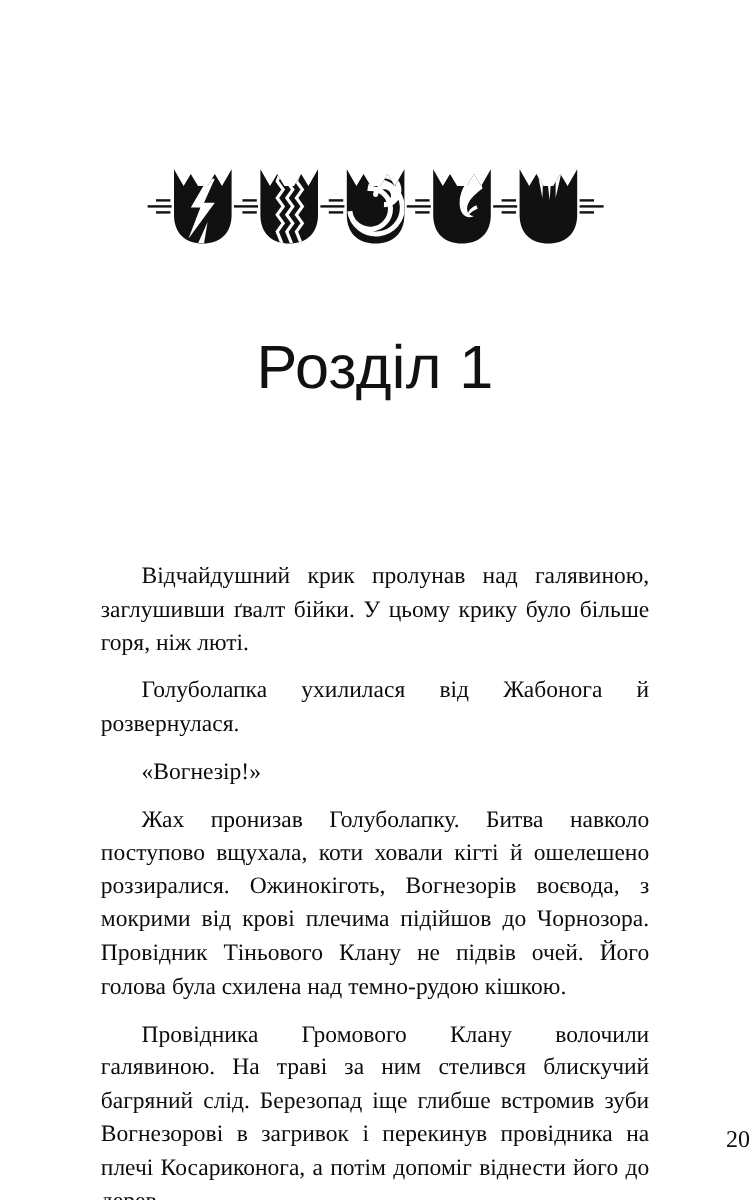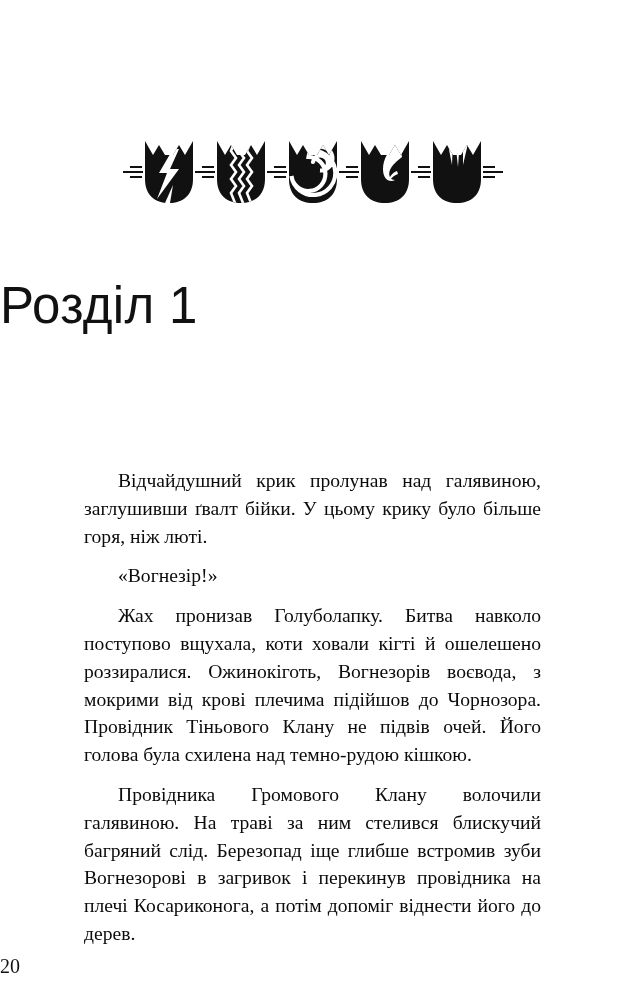--- a/index.html
+++ b/index.html
@@ -65,21 +65,21 @@
     flex: 0 0 auto;
     display: block;
   }
 
   
   .chapter-title {
     position: absolute;
     top: 243px;
     left: 0;
     width: 625px;
-    text-align: left;
+    text-align: center;
     font-family: "Liberation Sans", "DejaVu Sans", sans-serif;
     font-size: 51px;
     line-height: 58px;
     font-weight: 400;
     letter-spacing: 0.3px;
     color: #111111;
   }
 
   
   .body-text {
@@ -99,25 +99,24 @@
     text-indent: 34px;
   }
   .body-text p:last-child { text-align: justify; }
 
   
   .folio {
     position: absolute;
     top: 938px;
     left: 0;
     width: 625px;
-    text-align: left;
+    text-align: right;
     font-size: 20px;
     line-height: 24px;
     color: #111111;
-    margin-top: 16px;
   }
 </style>
 </head>
 <body>
 
 <div class="page">
 
   <div class="ornament">
     <div class="ornament-inner">
 
@@ -227,20 +226,21 @@
           <i class="short"></i>
       </span>
 
     </div>
   </div>
 
   <h1 class="chapter-title">Розділ 1</h1>
 
   <div class="body-text">
     <p>Відчайдушний крик пролунав над галявиною, заглушивши ґвалт бійки. У цьому крику було більше горя, ніж люті.</p>
+    <p>Голуболапка ухилилася від Жабонога й розвернулася.</p>
     <p>«Вогнезір!»</p>
     <p>Жах пронизав Голуболапку. Битва навколо поступово вщухала, коти ховали кігті й ошелешено роззиралися. Ожинокіготь, Вогнезорів воєвода, з мокрими від крові плечима підійшов до Чорнозора. Провідник Тіньового Клану не підвів очей. Його голова була схилена над темно-рудою кішкою.</p>
     <p>Провідника Громового Клану волочили галявиною. На траві за ним стелився блискучий багряний слід. Березопад іще глибше встромив зуби Вогнезорові в загривок і перекинув провідника на плечі Косариконога, а потім допоміг віднести його до дерев.</p>
   </div>
 
   <div class="folio">20</div>
 
 </div>
 
 </body></html>

